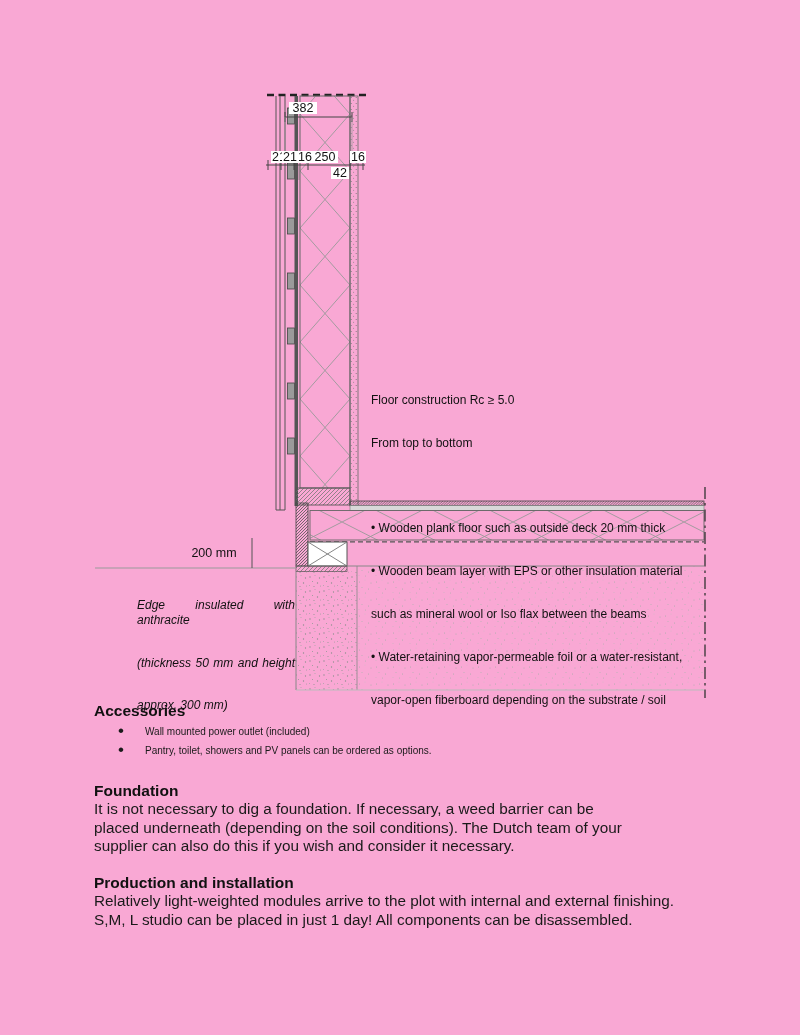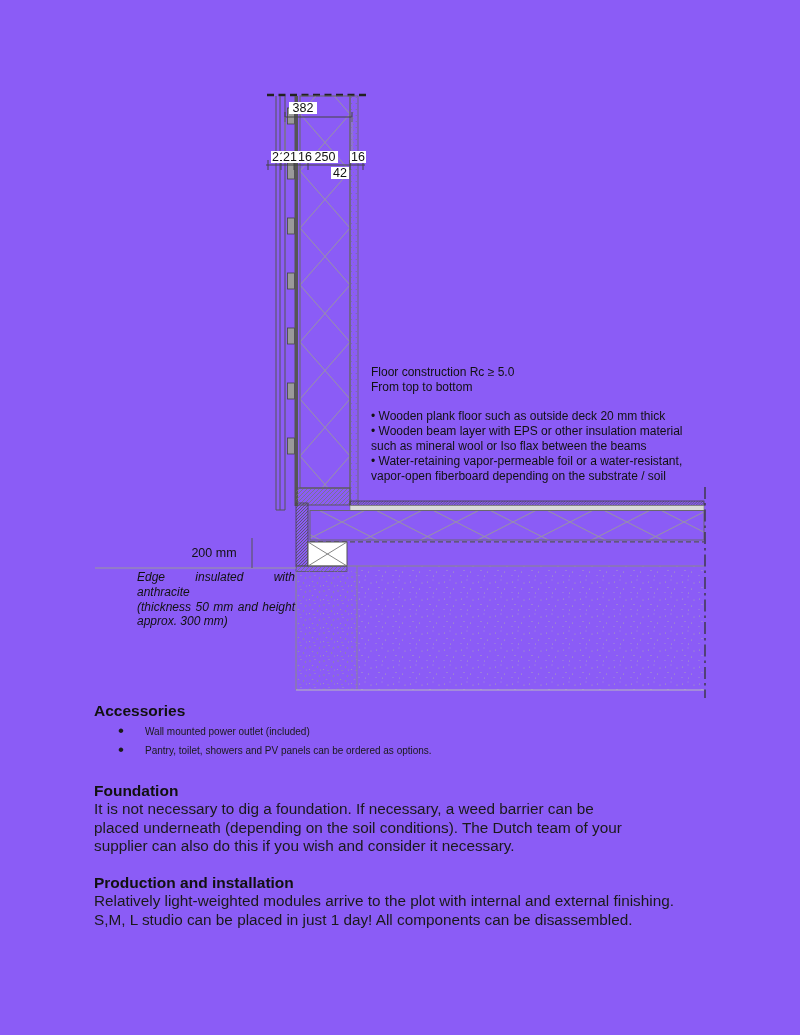--- a/index.html
+++ b/index.html
@@ -1,25 +1,25 @@
 <!DOCTYPE html>
 <html><head>
 <meta charset="utf-8">
 <style>
   html,body{margin:0;padding:0;background:#fff;}
   .page{
-    position:relative;width:800px;height:1035px;background:#8b5cf6;
+    position:relative;width:800px;height:1035px;background:#f9a8d4;
     font-family:"Liberation Sans",sans-serif;color:#1a1a1a;overflow:hidden;
   }
   svg{position:absolute;left:0;top:0;}
 
   
   .dimlabel{position:absolute;font-size:12.5px;line-height:12px;text-align:center;color:#111;background:#fff;}
   .ann{position:absolute;font-size:12px;line-height:14.8px;color:#111;}
-  .ann .ann-line{min-height:14.8px;white-space:nowrap;}
+  .ann .ann-line{min-height:14.8px;white-space:nowrap;margin-top:28px;}
   .edge-note{width:158px;}
   .edge-note .ann-line{white-space:normal;font-style:italic;}
   .edge-note .jl{text-align:justify;text-align-last:justify;}
   .ground-dim{font-size:12.5px;text-align:right;}
 
   
   .textblock{position:absolute;left:94px;top:701px;width:624px;}
   .sec-heading{font-size:15.5px;font-weight:bold;line-height:19px;margin:0;color:#111;}
   .bullets{list-style:none;margin:3px 0 0 0;padding:0;}
   .bullets li{position:relative;padding-left:51px;font-size:10px;line-height:18.6px;}

